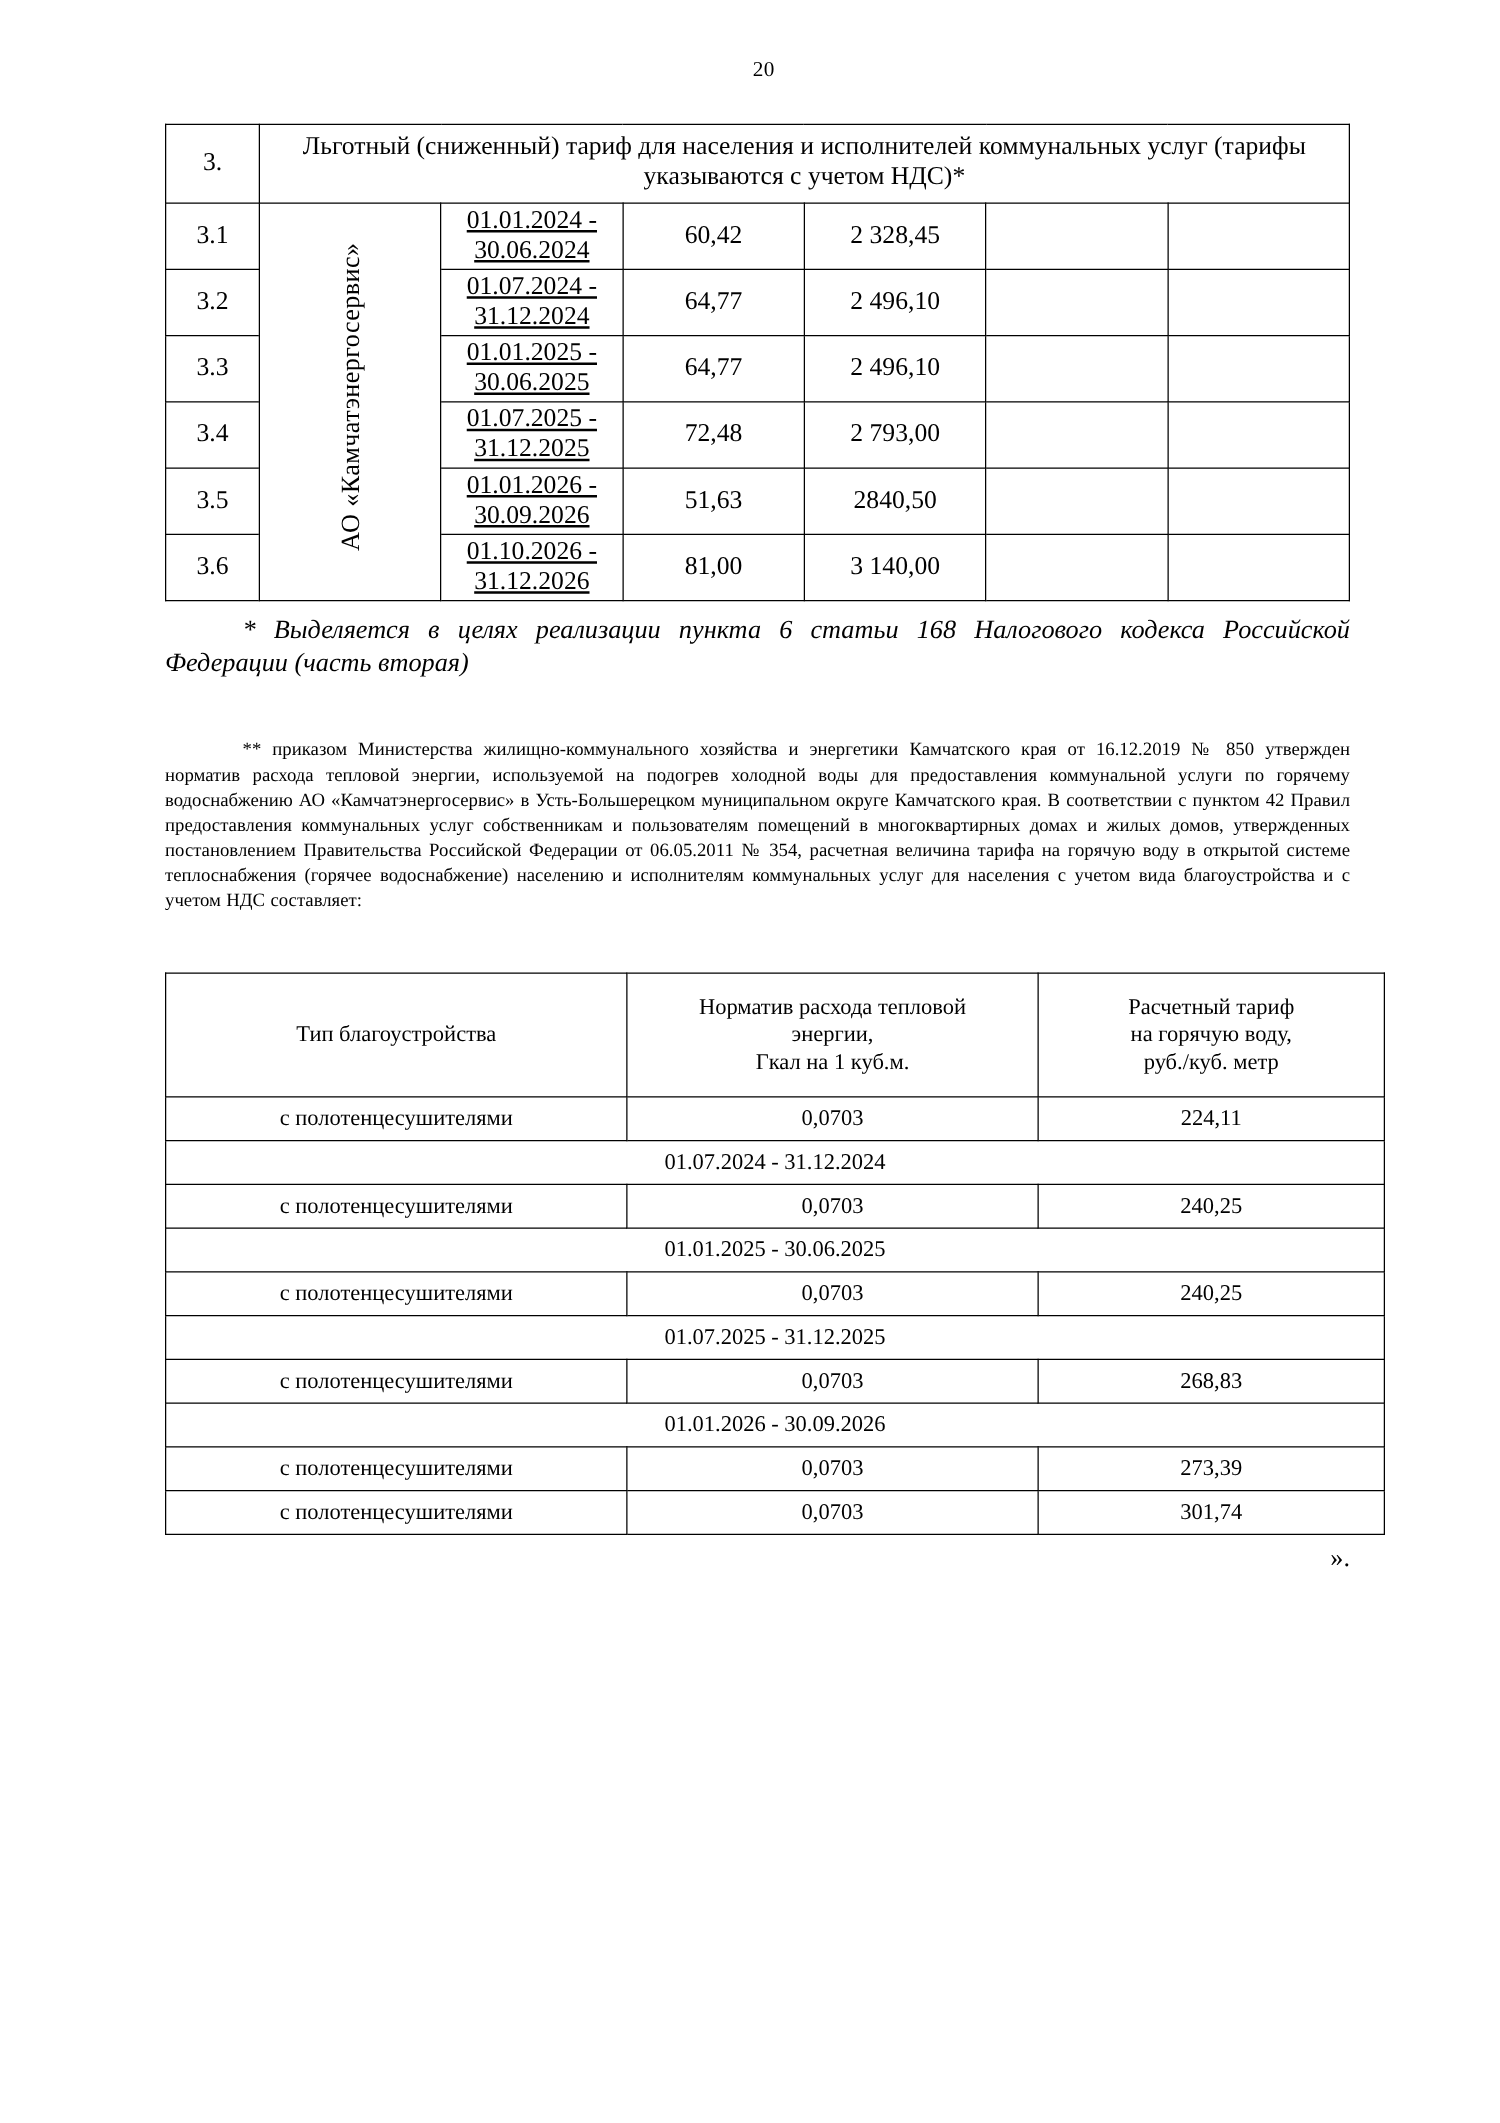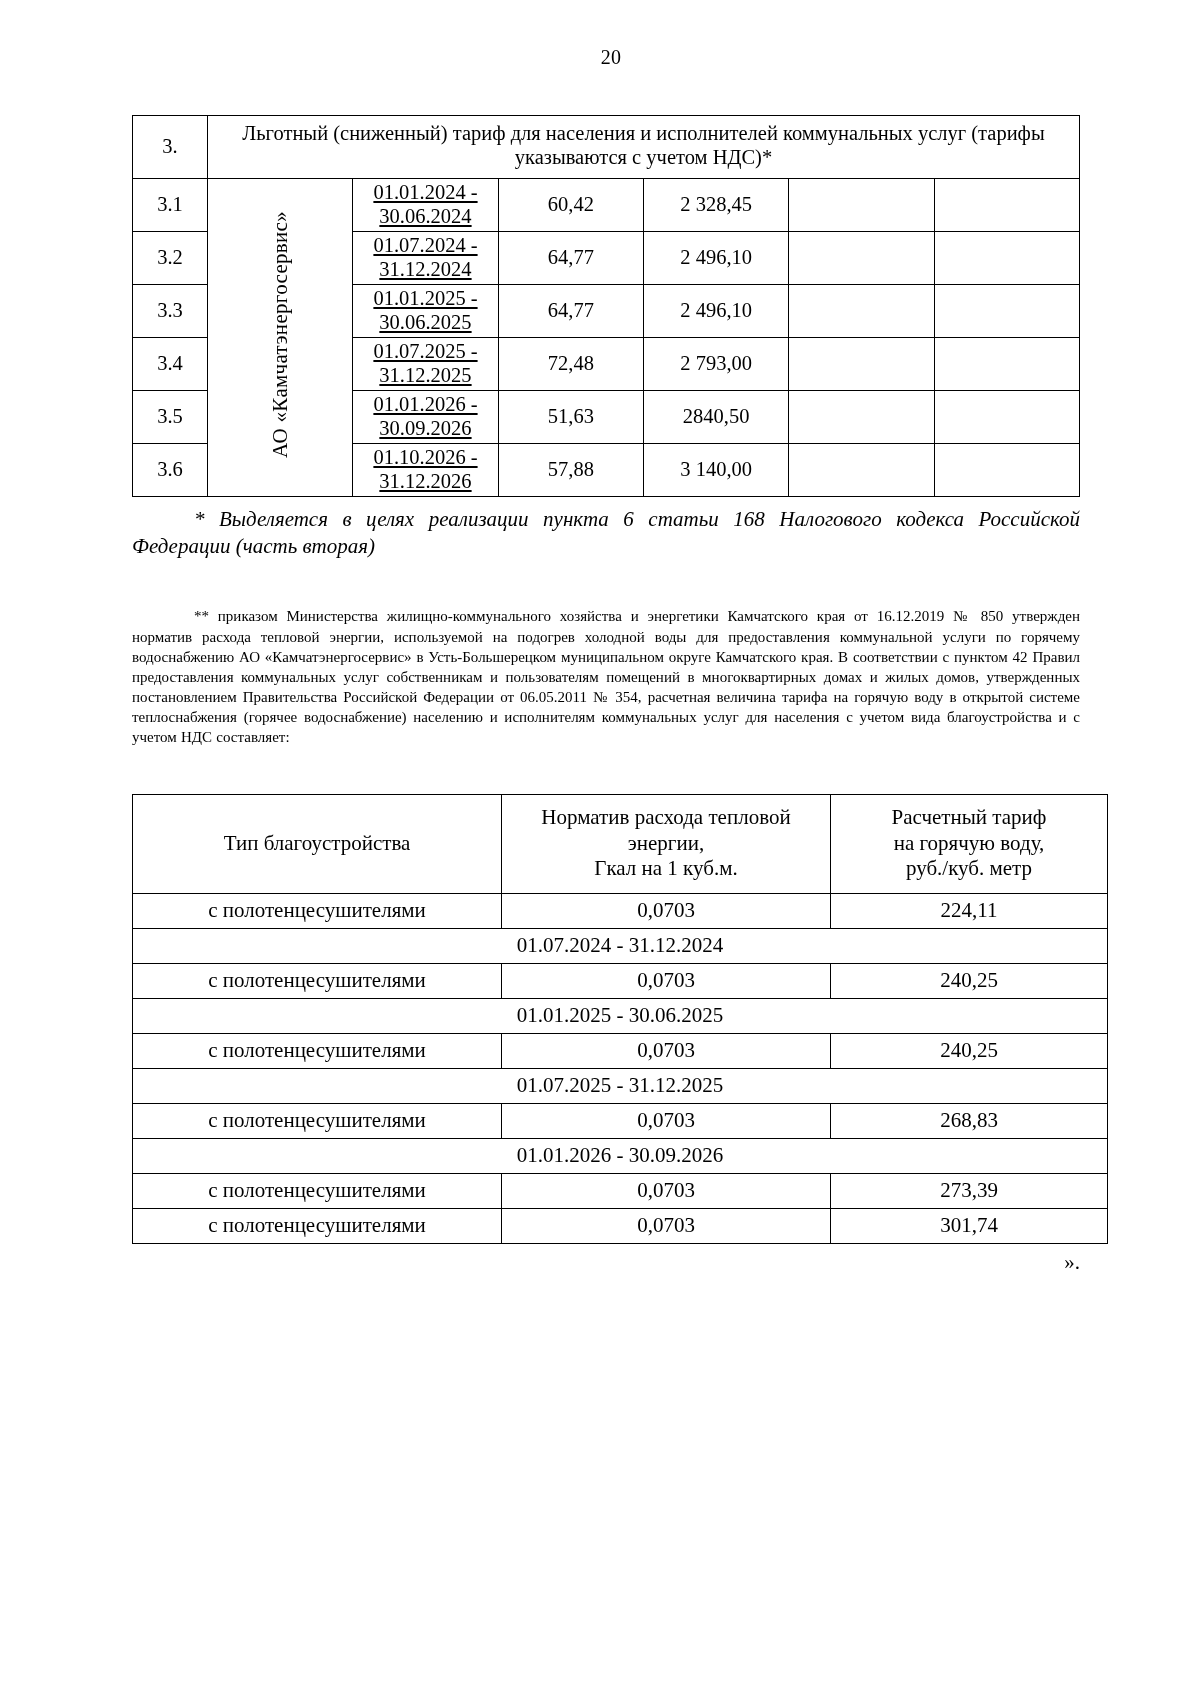--- a/index.html
+++ b/index.html
@@ -17,22 +17,22 @@
   }
   .page {
     width: 1200px;
     height: 1698px;
     box-sizing: border-box;
     padding: 46px 110px 0 132px;
     position: relative;
   }
   .page-number {
     text-align: center;
-    font-size: 20px;
-    margin: 0 0 46px 0;
+    font-size: 17px;
+    margin: 0 0 33px 0;
     letter-spacing: 0.2px;
   }
 
   
   table.t1 {
     border-collapse: collapse;
     width: 948px;
     table-layout: fixed;
     margin: 0;
   }
@@ -97,21 +97,21 @@
 
   
   table.t2 {
     border-collapse: collapse;
     width: 948px;
     table-layout: fixed;
     margin: 46px 0 0 0;
   }
   table.t2 th, table.t2 td {
     border: 1.4px solid #000;
-    font-size: 21px;
+    font-size: 18px;
     font-weight: normal;
     text-align: center;
     vertical-align: middle;
     padding: 2px 4px;
     line-height: 1.22;
   }
   table.t2 th.h1 { width: 360px; }
   table.t2 th.h2 { width: 320px; }
   table.t2 th.h3 { width: 268px; }
   table.t2 thead th { height: 94px; }
@@ -184,21 +184,21 @@
         <td class="c-per period"><span>01.01.2026 -</span><br><span>30.09.2026</span></td>
         <td class="c-val1">51,63</td>
         <td class="c-val2">2840,50</td>
         <td class="c-e1"></td>
         <td class="c-e2"></td>
       </tr>
 
       <tr class="rowh">
         <td class="c-num">3.6</td>
         <td class="c-per period"><span>01.10.2026 -</span><br><span>31.12.2026</span></td>
-        <td class="c-val1">57,88</td>
+        <td class="c-val1">81,00</td>
         <td class="c-val2">3 140,00</td>
         <td class="c-e1"></td>
         <td class="c-e2"></td>
       </tr>
     </tbody>
   </table>
 
   <p class="note">* Выделяется в целях реализации пункта 6 статьи 168 Налогового кодекса Российской Федерации (часть вторая)</p>
 
   <p class="body-par">** приказом Министерства жилищно-коммунального хозяйства и энергетики Камчатского края от 16.12.2019 № 850 утвержден норматив расхода тепловой энергии, используемой на подогрев холодной воды для предоставления коммунальной услуги по горячему водоснабжению АО «Камчатэнергосервис» в Усть-Большерецком муниципальном округе Камчатского края. В соответствии с пунктом 42 Правил предоставления коммунальных услуг собственникам и пользователям помещений в многоквартирных домах и жилых домов, утвержденных постановлением Правительства Российской Федерации от 06.05.2011 № 354, расчетная величина тарифа на горячую воду в открытой системе теплоснабжения (горячее водоснабжение) населению и исполнителям коммунальных услуг для населения с учетом вида благоустройства и с учетом НДС составляет:</p>

